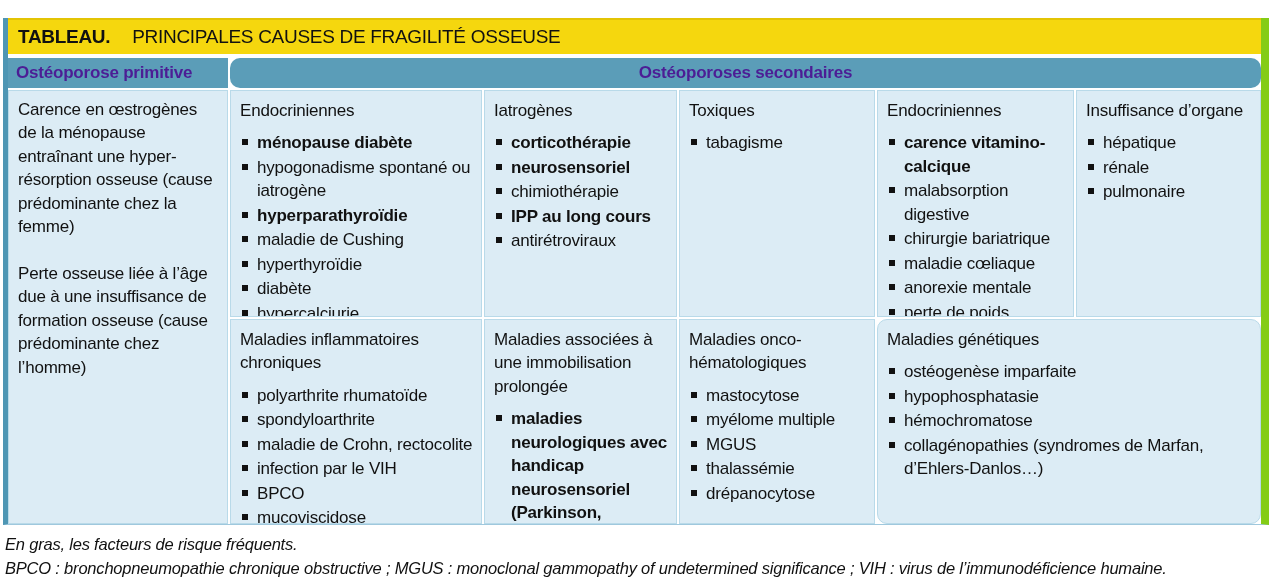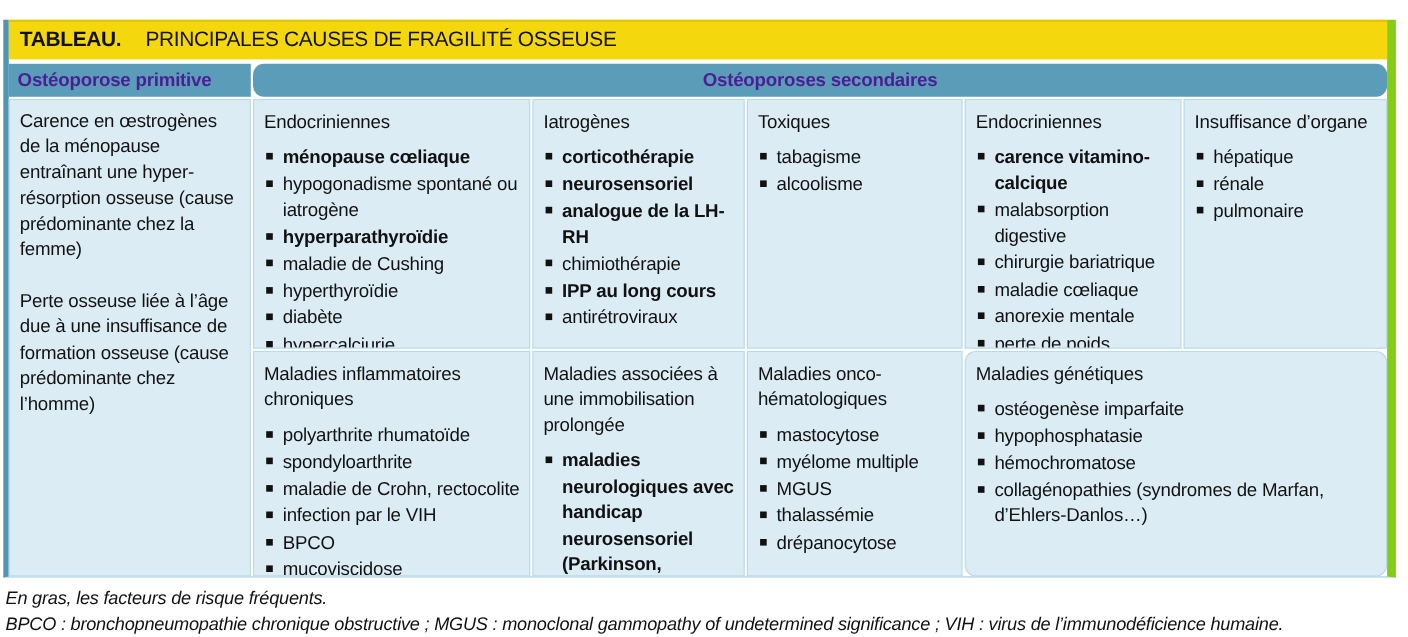--- a/index.html
+++ b/index.html
@@ -90,45 +90,43 @@
   <div class="body-grid">
 
     <div class="cell cell-primary">
       <p>Carence en œstrogènes de la ménopause entraînant une hyper-résorption osseuse (cause prédominante chez la femme)</p>
       <p>Perte osseuse liée à l’âge due à une insuffisance de formation osseuse (cause prédominante chez l’homme)</p>
     </div>
 
     <div class="cell">
         <div class="cell-heading">Endocriniennes</div>
         <ul class="items">
-          <li class="bold"><span class="bullet"></span><span>ménopause cœliaque</span></li>
+          <li class="bold"><span class="bullet"></span><span>ménopause diabète</span></li>
           <li><span class="bullet"></span><span>hypogonadisme spontané ou iatrogène</span></li>
           <li class="bold"><span class="bullet"></span><span>hyperparathyroïdie</span></li>
           <li><span class="bullet"></span><span>maladie de Cushing</span></li>
           <li><span class="bullet"></span><span>hyperthyroïdie</span></li>
           <li><span class="bullet"></span><span>diabète</span></li>
           <li><span class="bullet"></span><span>hypercalciurie</span></li>
         </ul>
       </div>
     <div class="cell">
         <div class="cell-heading">Iatrogènes</div>
         <ul class="items">
           <li class="bold"><span class="bullet"></span><span>corticothérapie</span></li>
           <li class="bold"><span class="bullet"></span><span>neurosensoriel</span></li>
-          <li class="bold"><span class="bullet"></span><span>analogue de la LH-RH</span></li>
           <li><span class="bullet"></span><span>chimiothérapie</span></li>
           <li class="bold"><span class="bullet"></span><span>IPP au long cours</span></li>
           <li><span class="bullet"></span><span>antirétroviraux</span></li>
         </ul>
       </div>
     <div class="cell">
         <div class="cell-heading">Toxiques</div>
         <ul class="items">
           <li><span class="bullet"></span><span>tabagisme</span></li>
-          <li><span class="bullet"></span><span>alcoolisme</span></li>
         </ul>
       </div>
     <div class="cell">
         <div class="cell-heading">Endocriniennes</div>
         <ul class="items">
           <li class="bold"><span class="bullet"></span><span>carence vitamino-calcique</span></li>
           <li><span class="bullet"></span><span>malabsorption digestive</span></li>
           <li><span class="bullet"></span><span>chirurgie bariatrique</span></li>
           <li><span class="bullet"></span><span>maladie cœliaque</span></li>
           <li><span class="bullet"></span><span>anorexie mentale</span></li>

